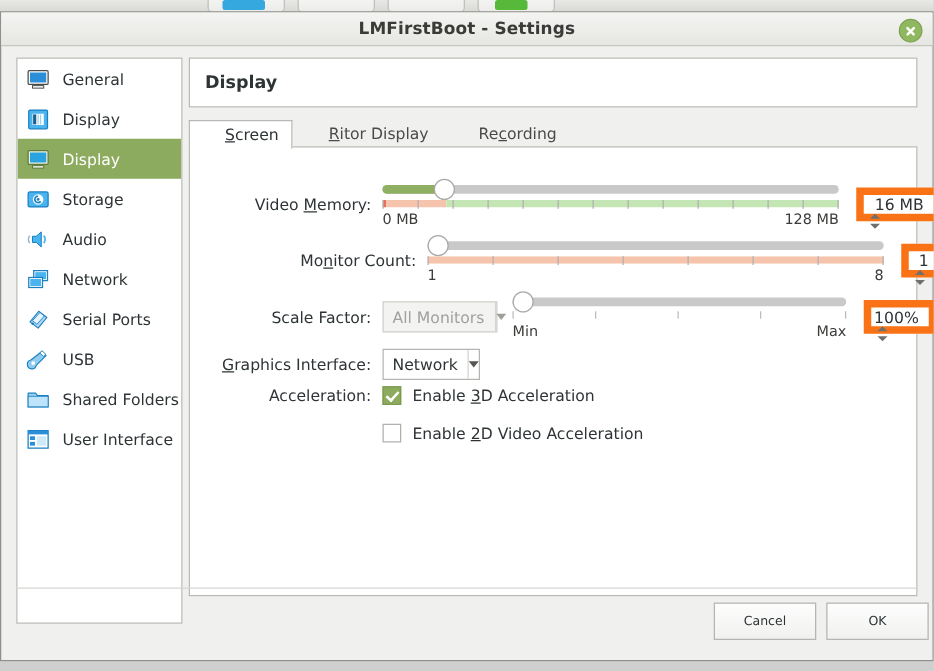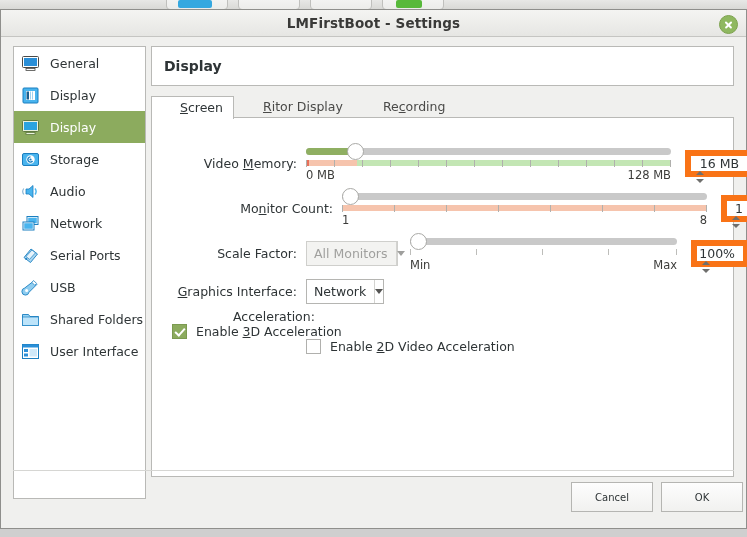--- a/index.html
+++ b/index.html
@@ -456,21 +456,21 @@
               <span></span><u class="mn">G</u><span>raphics Interface:</span>
             </div>
             <div class="combo" style="width:78px;">
               <span class="combo-val" style="flex:1;">Network</span>
               <span class="combo-arrow">
                   <i class="chev"></i>
                 </span>
             </div>
           </div>
 
-          <div class="frow" style="left:0; top:191px;flex-direction:column;">
+          <div class="frow" style="left:0; top:191px;">
             <div class="flabel">Acceleration:</div>
             <div class="cbrow">
               <span class="cbox checked"></span>
               <span class="cblabel">
                 <span>Enable </span><u class="mn">3</u><span>D Acceleration</span>
               </span>
             </div>
           </div>
 
           <div class="frow" style="left:0; top:221px;">

